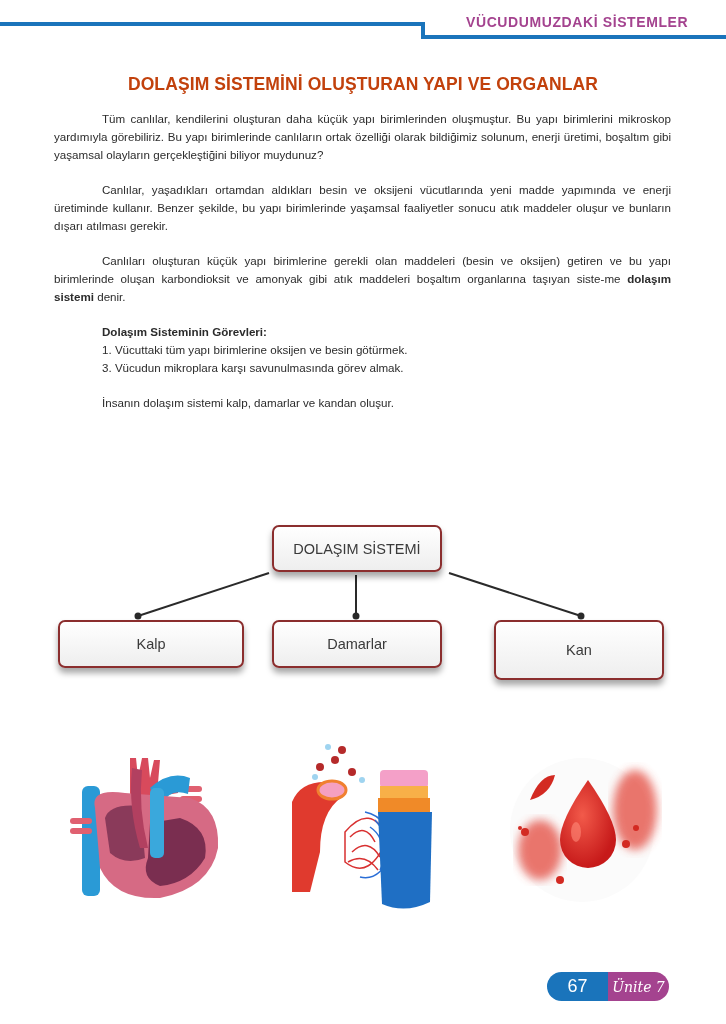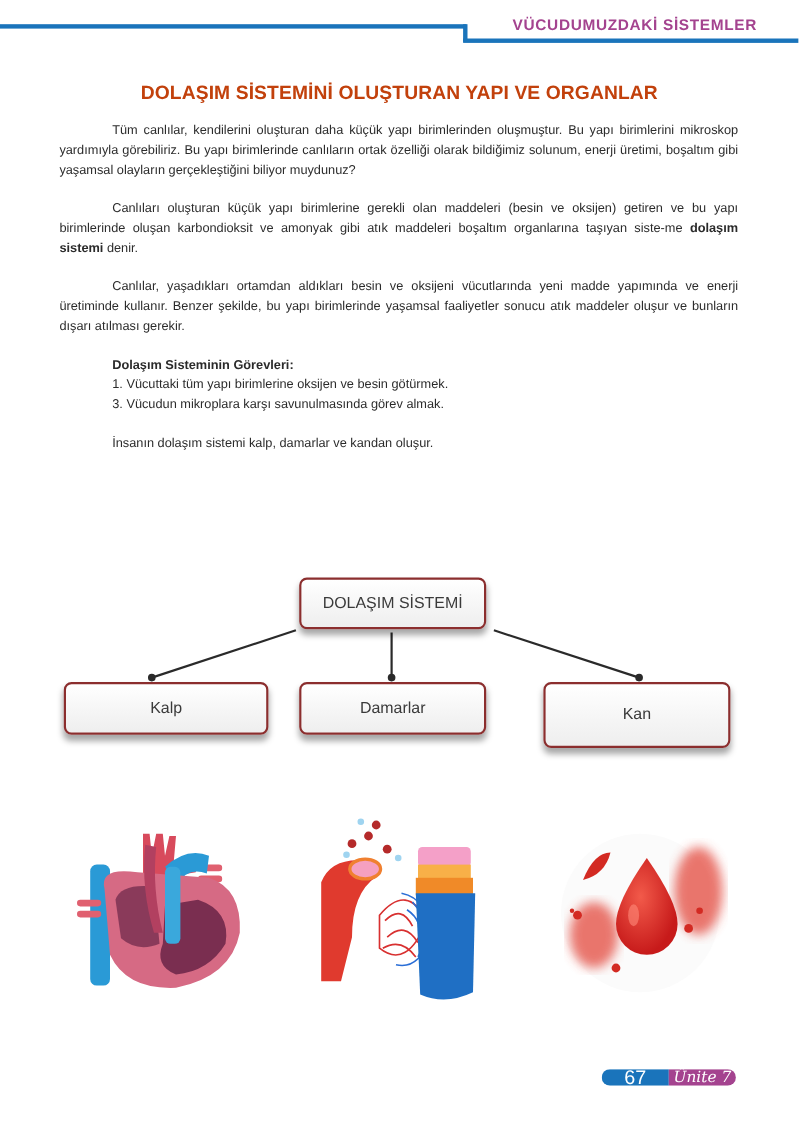--- a/index.html
+++ b/index.html
@@ -13,38 +13,38 @@
   .body p{margin:0 0 17px 0;text-align:justify;text-indent:48px;}
   .body b{font-weight:bold;}
   .tasks{margin:0 0 17px 0;}
   .tasks .tasks-title{padding-left:48px;font-weight:bold;}
   .tasks .task{padding-left:48px;}
   .tasks .task-cont{padding-left:0;}
   .closing{padding-left:48px;}
   svg.diagram{position:absolute;left:0;top:500px;}
   .node{position:absolute;box-sizing:border-box;border:2px solid #8b2e2e;border-radius:7px;background:linear-gradient(#ffffff,#eeeeee);box-shadow:0 5px 6px rgba(0,0,0,0.35);display:flex;align-items:center;justify-content:center;font-size:14.5px;color:#3a3a3a;}
   .illus{position:absolute;}
-  .footer-pill{position:absolute;left:547px;top:972px;width:122px;height:15px;border-radius:15px;overflow:hidden;display:flex;}
+  .footer-pill{position:absolute;left:547px;top:972px;width:122px;height:29px;border-radius:15px;overflow:hidden;display:flex;}
   .pill-num{width:61px;background:#1a74bb;color:#fff;font-size:18px;display:flex;align-items:center;justify-content:center;}
   .pill-unit{width:61px;background:#a4438f;color:#fff;font-size:14px;font-style:italic;display:flex;align-items:center;justify-content:center;font-family:"DejaVu Serif",serif;}
 </style>
 </head>
 <body>
 
 <div class="hdr-line-left"></div>
 <div class="hdr-line-step"></div>
 <div class="hdr-line-right"></div>
 <div class="hdr-title">VÜCUDUMUZDAKİ SİSTEMLER</div>
 
 <div class="page-title">DOLAŞIM SİSTEMİNİ OLUŞTURAN YAPI VE ORGANLAR</div>
 
 <div class="body">
   <p>Tüm canlılar, kendilerini oluşturan daha küçük yapı birimlerinden oluşmuştur. Bu yapı birimlerini mikroskop yardımıyla görebiliriz. Bu yapı birimlerinde canlıların ortak özelliği olarak bildiğimiz solunum, enerji üretimi, boşaltım gibi yaşamsal olayların gerçekleştiğini biliyor muydunuz?</p>
+  <p>Canlılar, yaşadıkları ortamdan aldıkları besin ve oksijeni vücutlarında yeni madde yapımında ve enerji üretiminde kullanır. Benzer şekilde, bu yapı birimlerinde yaşamsal faaliyetler sonucu atık maddeler oluşur ve bunların dışarı atılması gerekir.</p>
   <p><span>Canlıları oluşturan küçük yapı birimlerine gerekli olan maddeleri (besin ve oksijen) getiren ve bu yapı birimlerinde oluşan karbondioksit ve amonyak gibi atık maddeleri boşaltım organlarına taşıyan siste-me </span><b>dolaşım sistemi</b><span> denir.</span></p>
-  <p>Canlılar, yaşadıkları ortamdan aldıkları besin ve oksijeni vücutlarında yeni madde yapımında ve enerji üretiminde kullanır. Benzer şekilde, bu yapı birimlerinde yaşamsal faaliyetler sonucu atık maddeler oluşur ve bunların dışarı atılması gerekir.</p>
   <div class="tasks">
     <div class="tasks-title">Dolaşım Sisteminin Görevleri:</div>
     <div class="task">1. Vücuttaki tüm yapı birimlerine oksijen ve besin götürmek.</div>
     <div class="task">3. Vücudun mikroplara karşı savunulmasında görev almak.</div>
   </div>
   <div class="closing">İnsanın dolaşım sistemi kalp, damarlar ve kandan oluşur.</div>
 </div>
 
 <svg class="diagram" width="726" height="130">
   <g stroke="#2a2a2a" stroke-width="2" fill="#2a2a2a">

